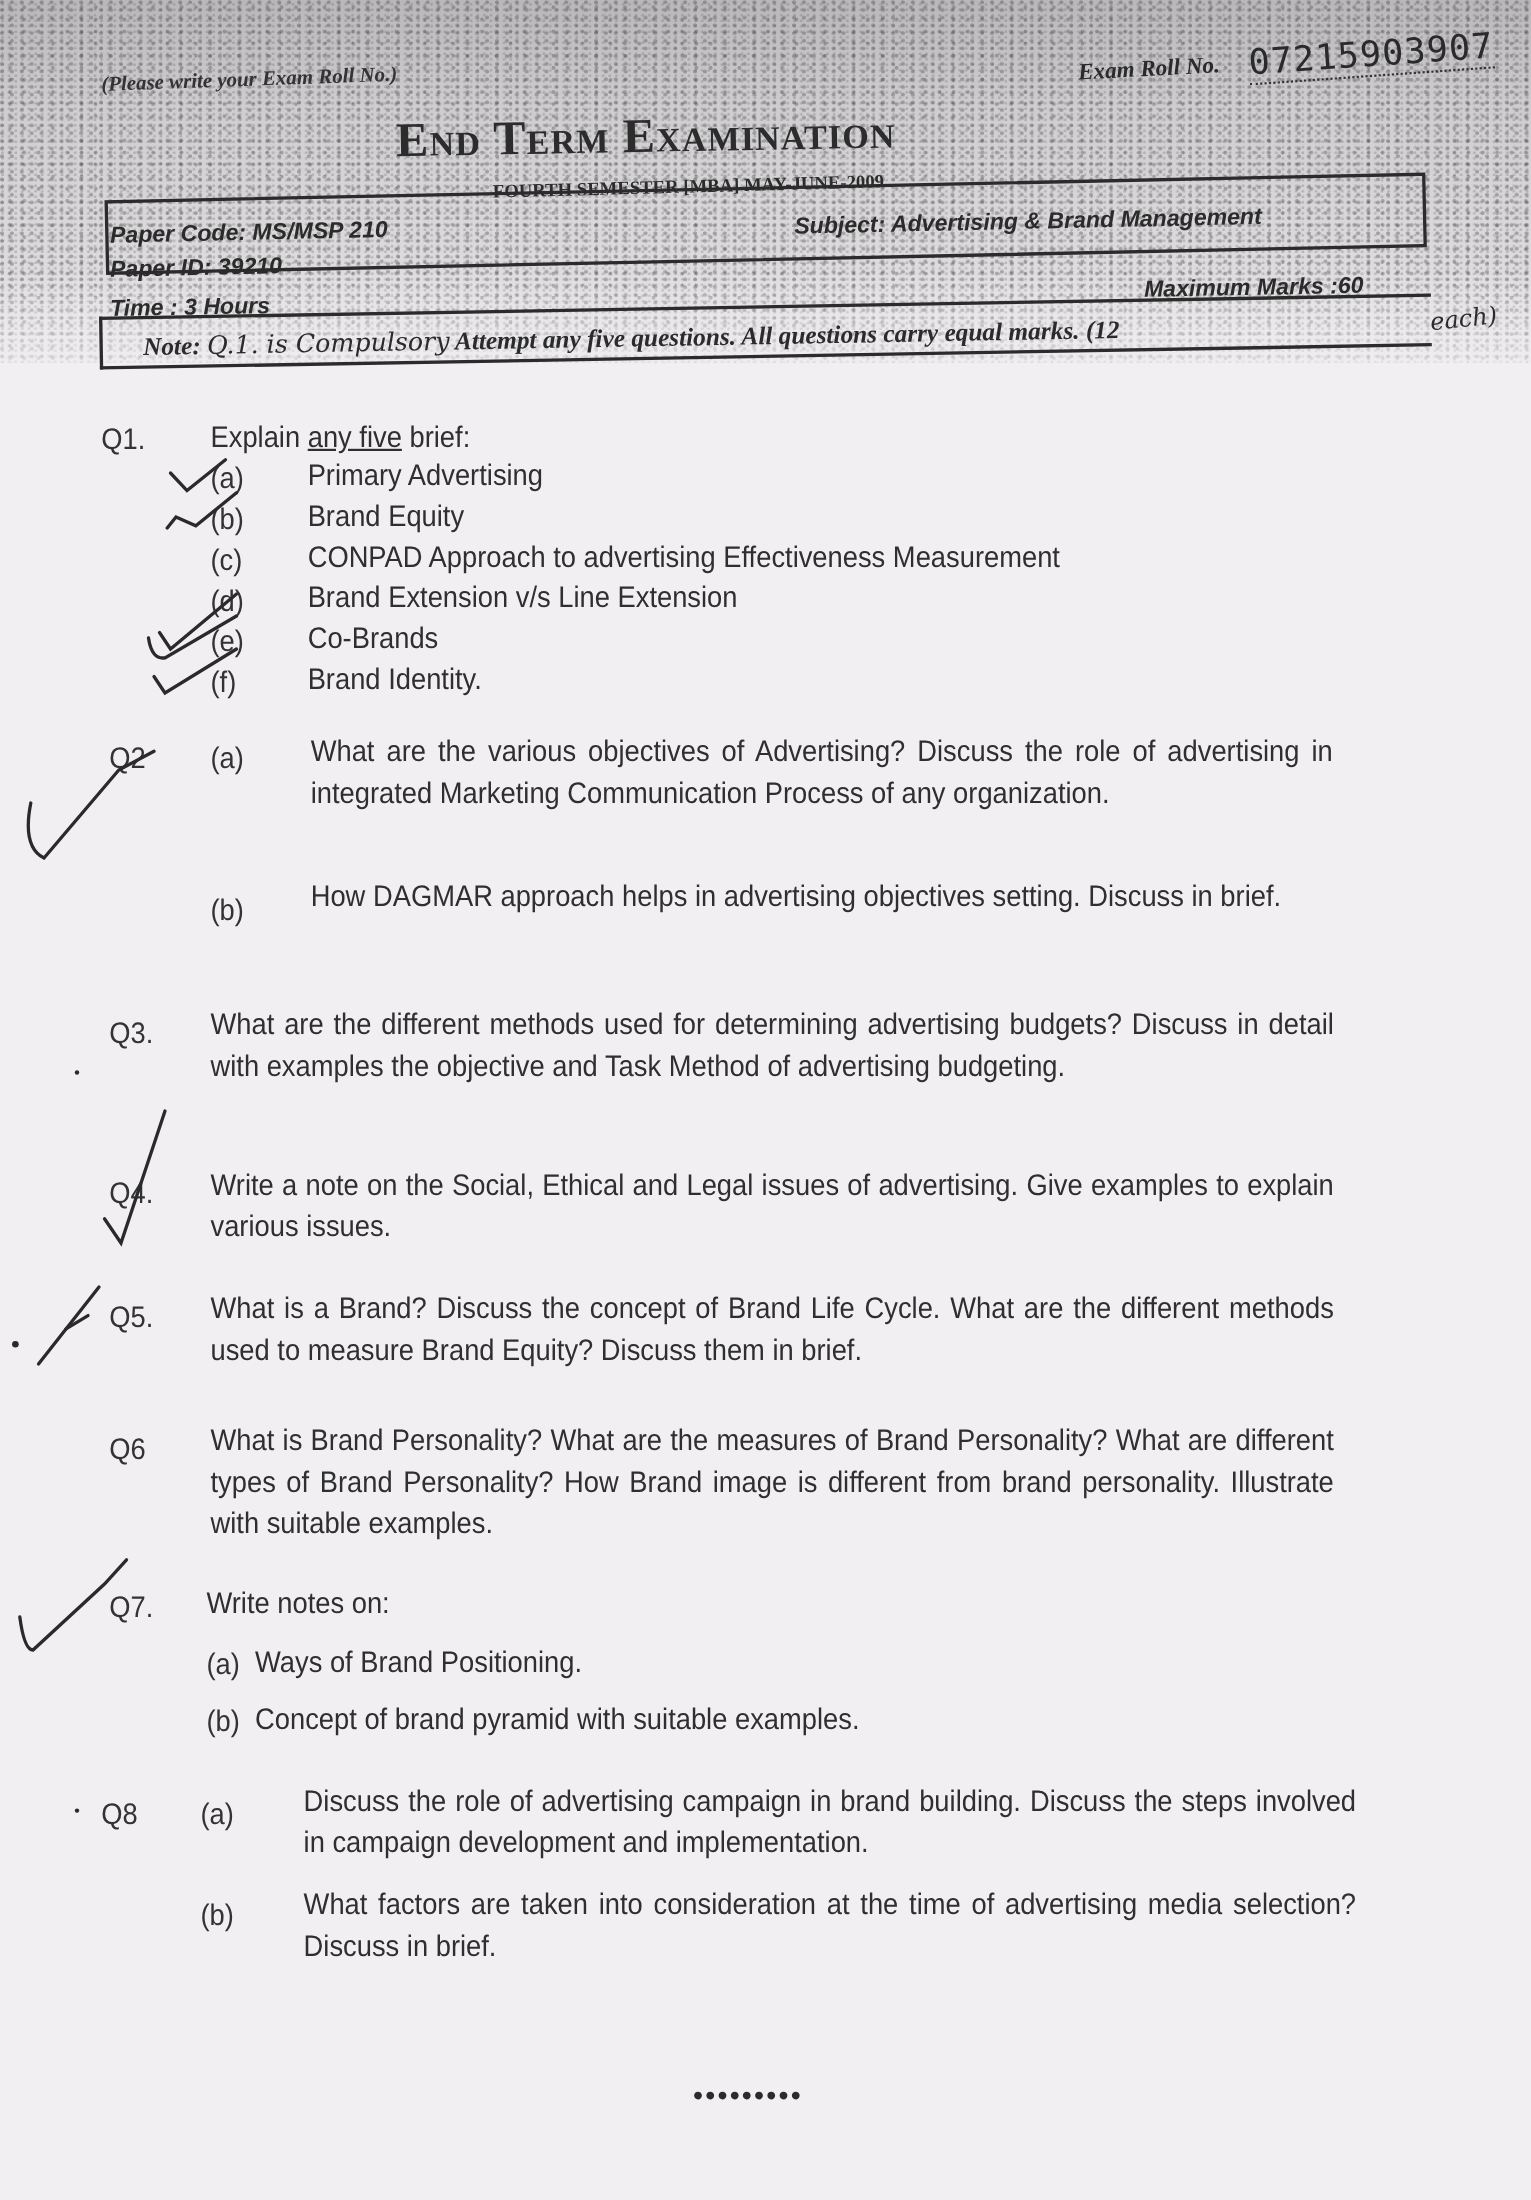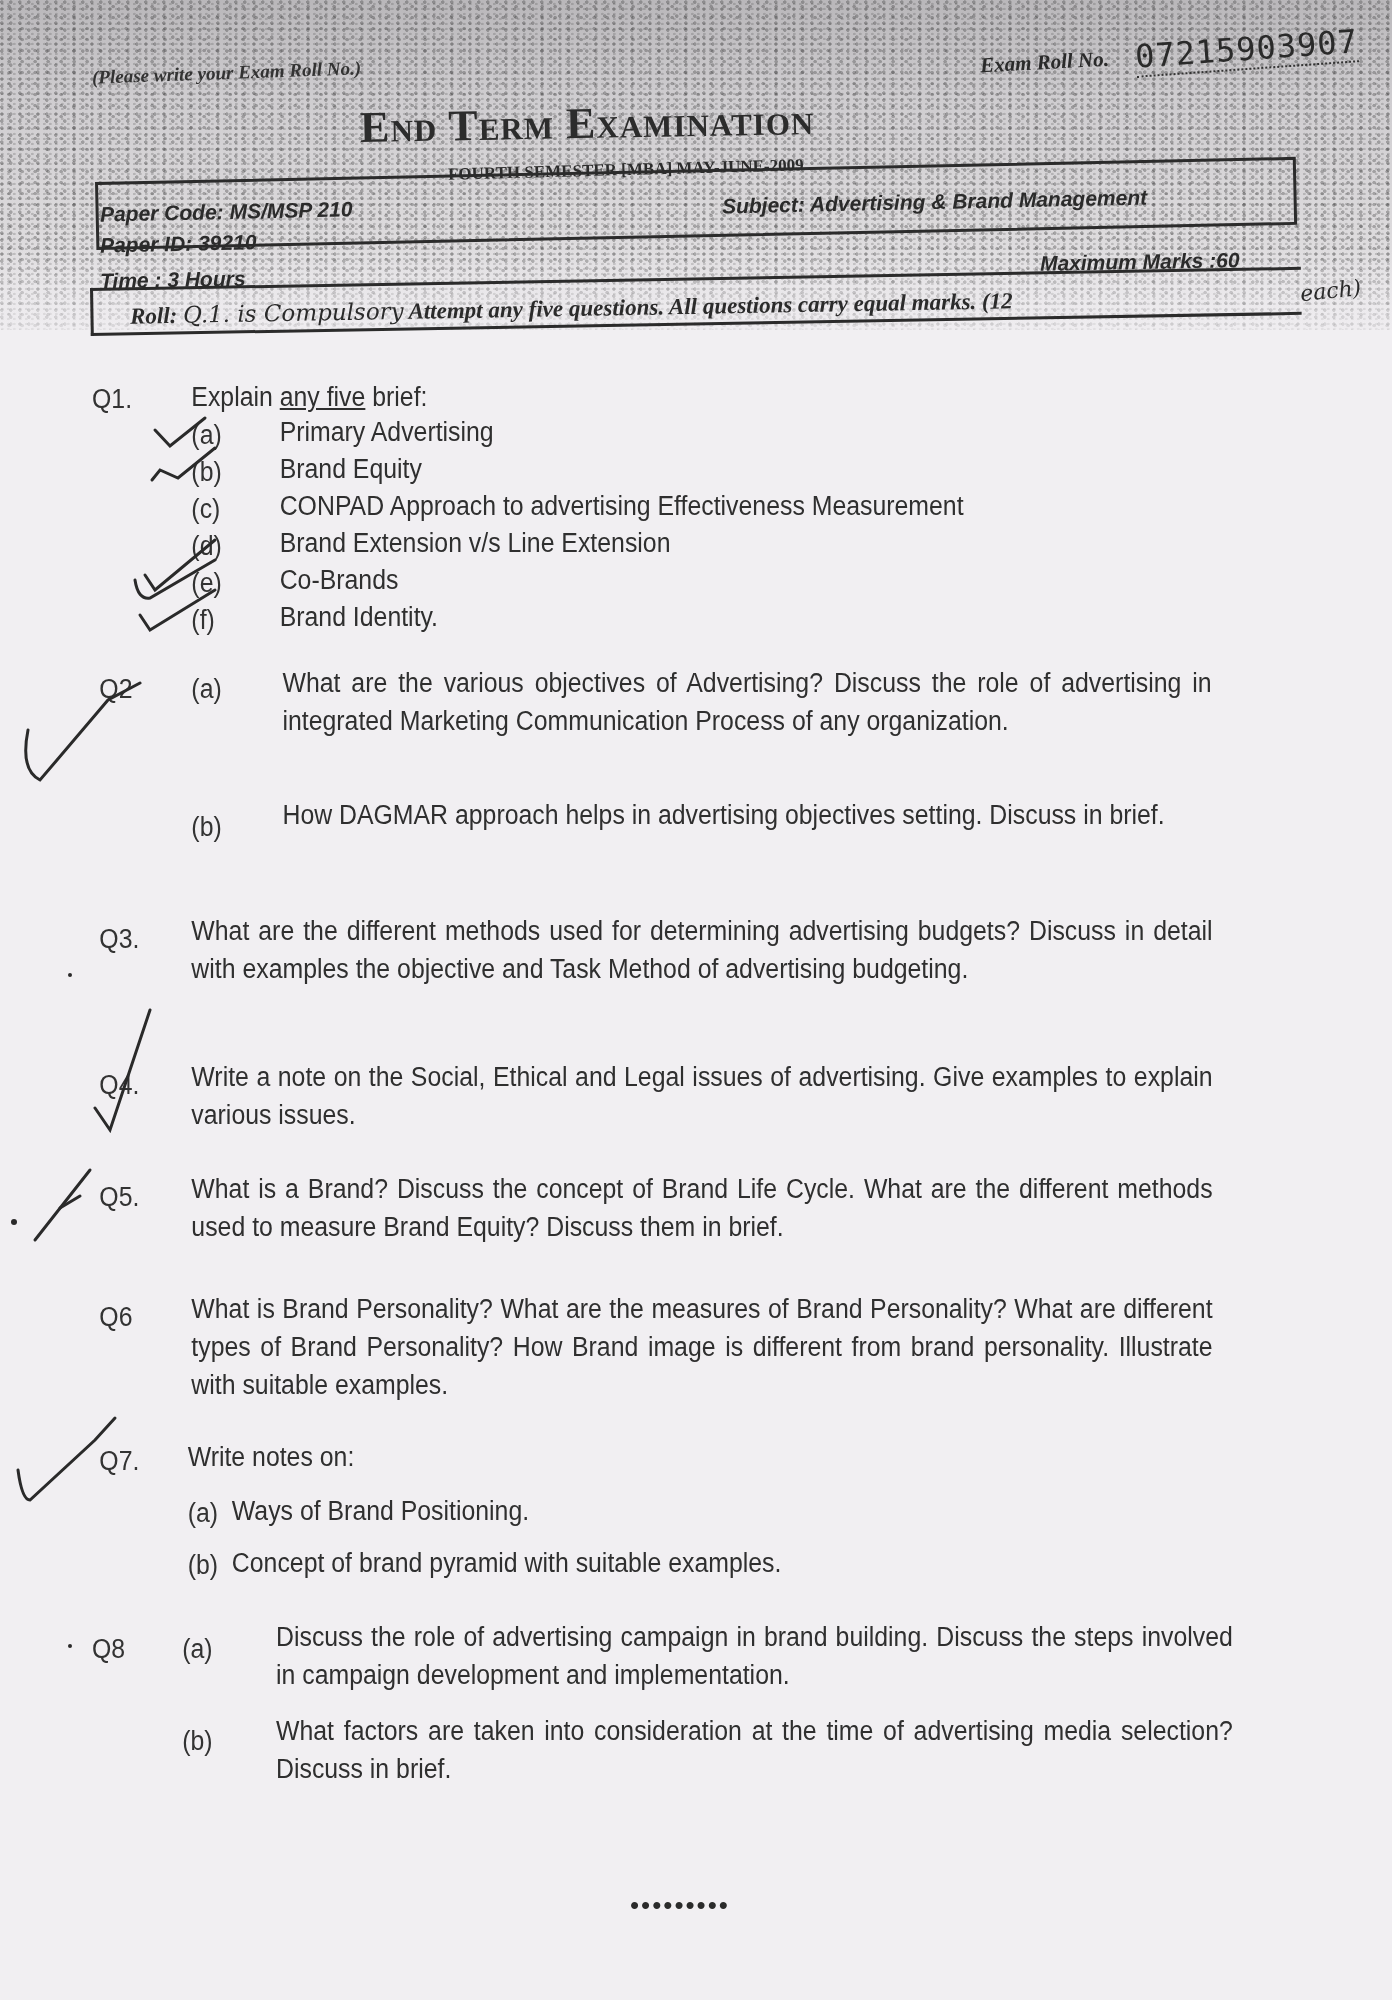--- a/index.html
+++ b/index.html
@@ -107,21 +107,21 @@
 
 <div class="abs header-box"></div>
 <div class="abs info paper-code">Paper Code: MS/MSP 210</div>
 <div class="abs info subject">Subject: Advertising &amp; Brand Management</div>
 <div class="abs info paper-id">Paper ID: 39210</div>
 <div class="abs info time">Time : 3 Hours</div>
 <div class="abs info max-marks">Maximum Marks :60</div>
 
 <div class="abs note-box"></div>
 <div class="abs note">
-  <span>Roll:</span>
+  <span>Note:</span>
   <span class="hand">Q.1. is Compulsory</span>
   <span>Attempt any five questions. All questions carry equal marks. (12</span>
 </div>
 <div class="abs note-hand-tail">each)</div>
 
 <div class="abs q" style="left:0;top:0;width:1392px;height:0;">
   <span class="qnum" style="left:100px;top:380px;">Q1.</span>
   <span class="qtext" style="left:208px;top:378px;white-space:nowrap;">
     <span>Explain </span><u>any five</u><span> brief:</span>
   </span>

